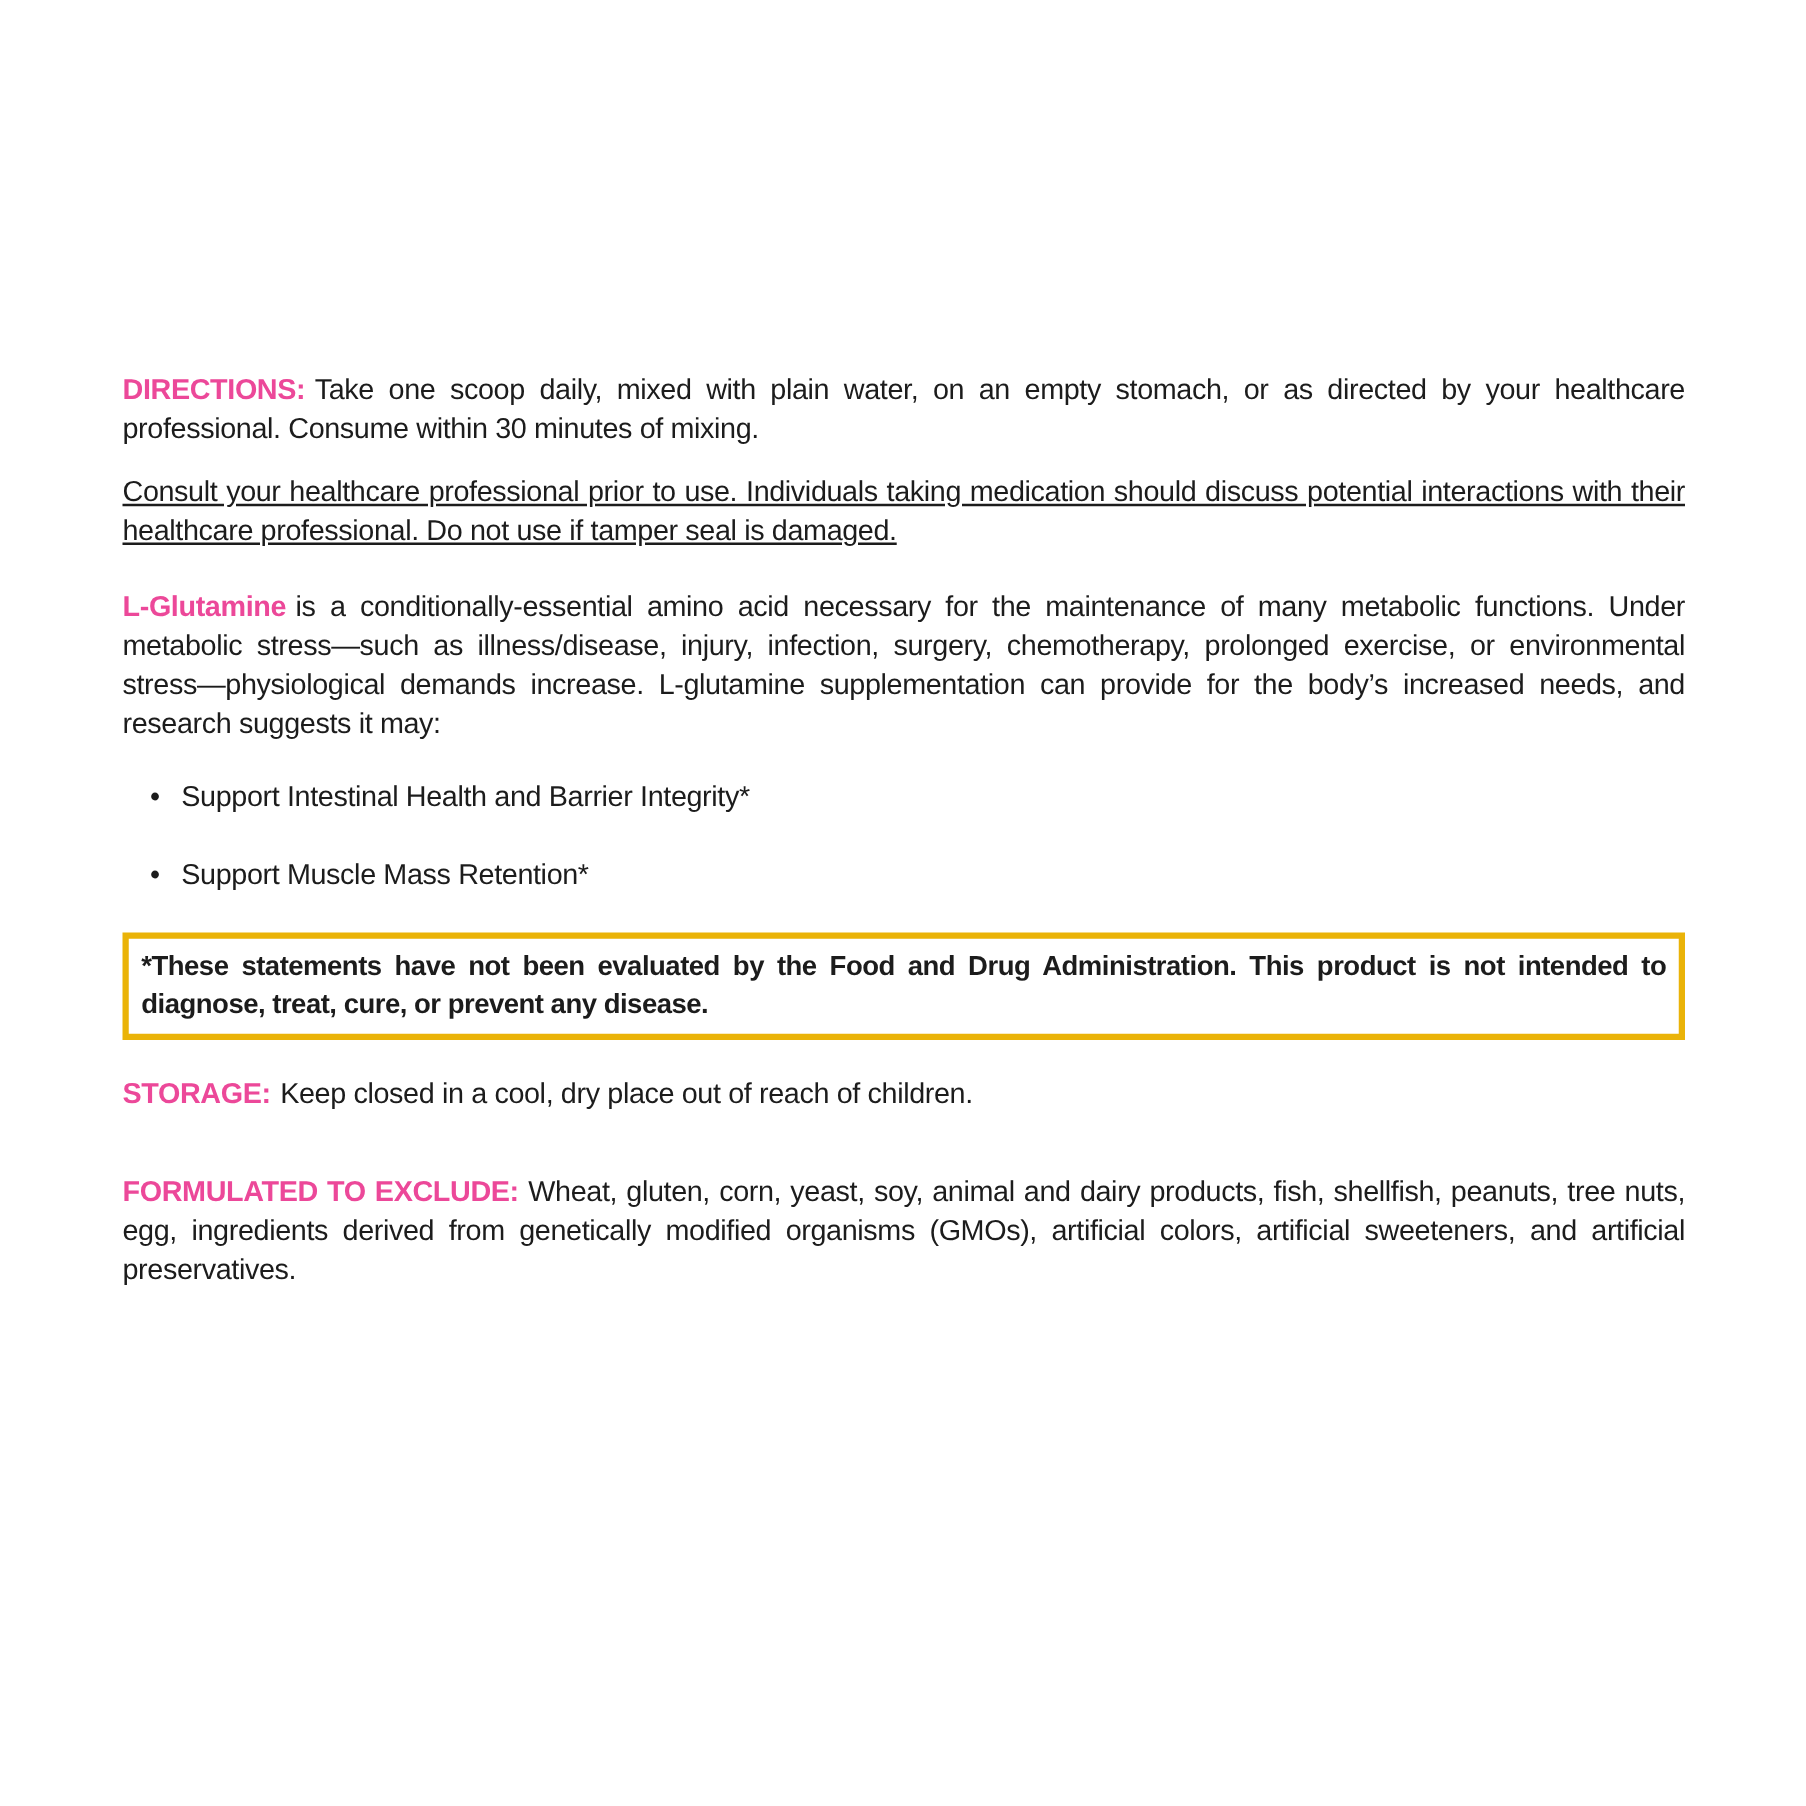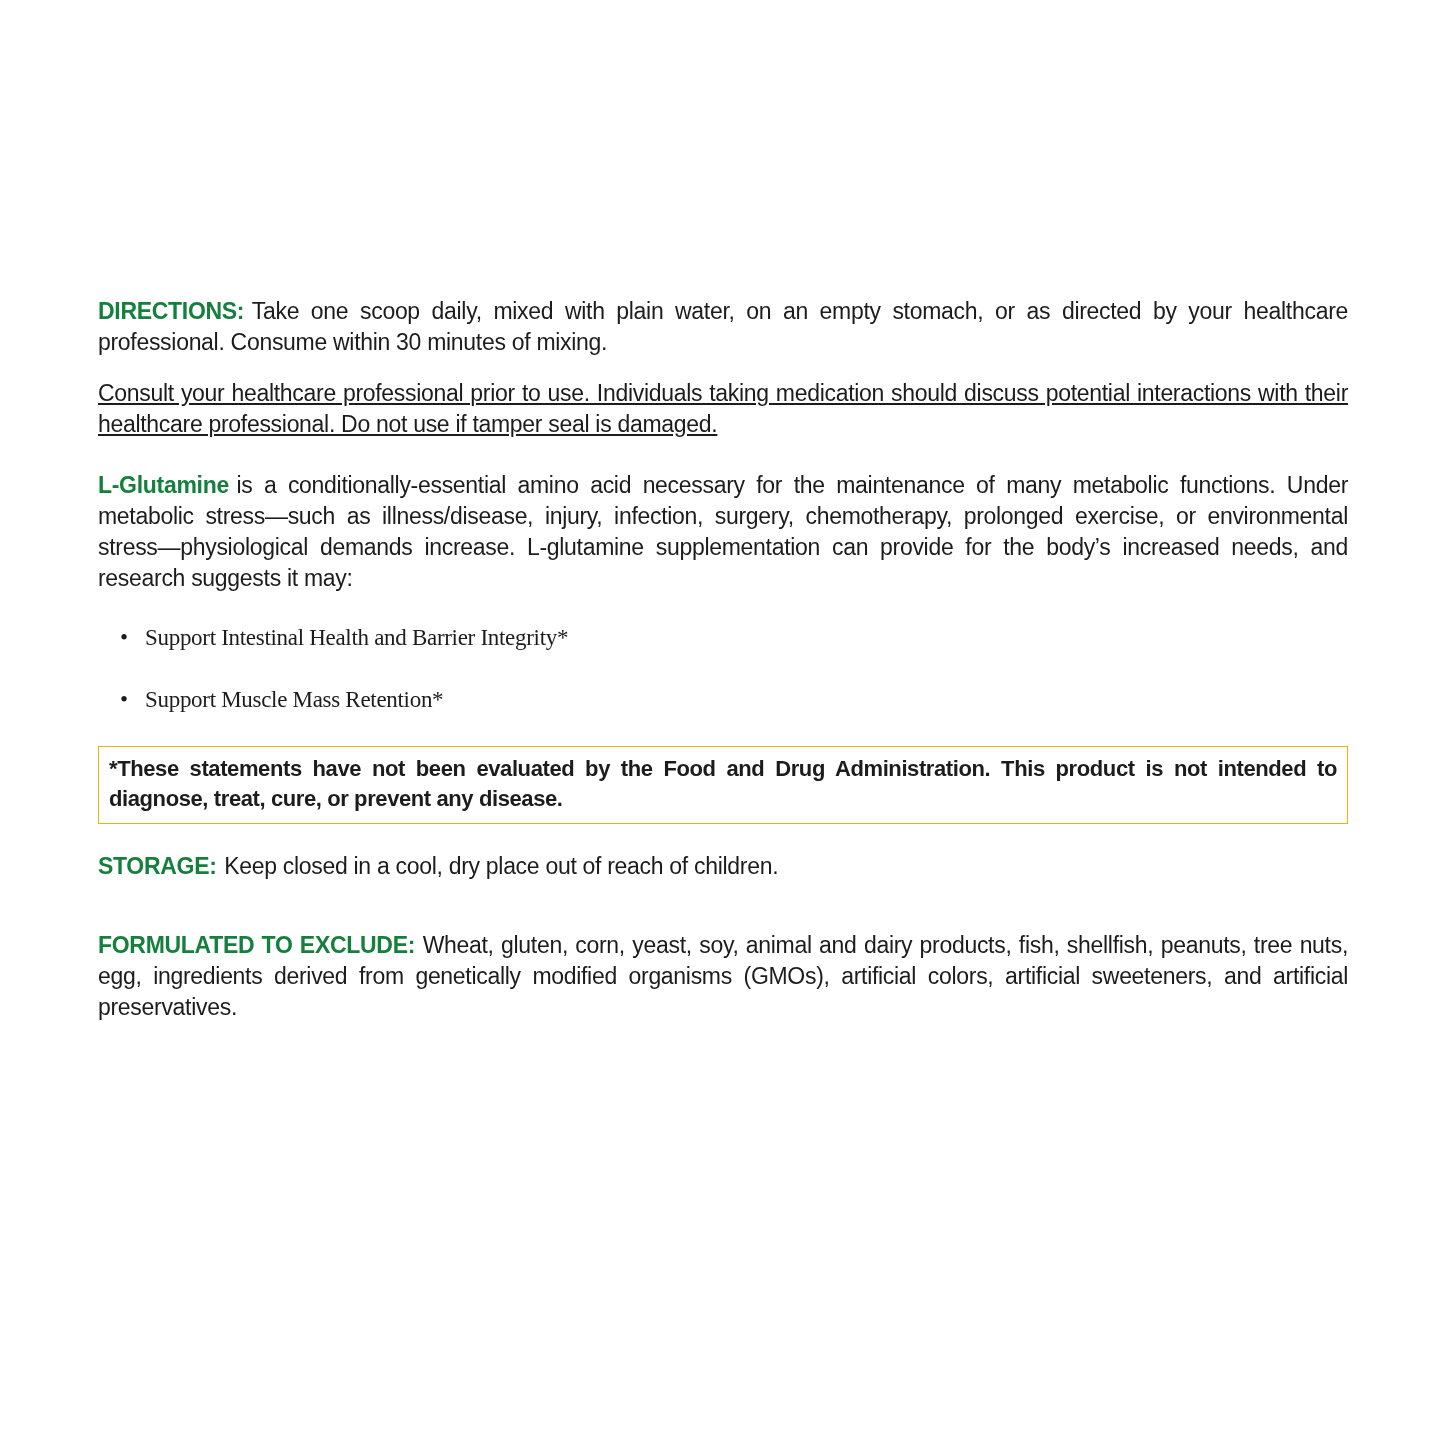--- a/index.html
+++ b/index.html
@@ -15,48 +15,47 @@
     top: 0;
     width: 1250px;
     color: #1c1c1c;
     font-size: 23px;
     line-height: 31px;
     letter-spacing: -0.3px;
     text-align: justify;
   }
   .para { text-align: justify; }
   .section-label {
-    color: #15803d;
+    color: #ec4899;
     font-weight: bold;
     margin-right: 0.33em;
   }
   .para-directions { margin-top: 296px; }
   .para-consult    { margin-top: 20px; text-decoration: underline; }
   .para-glutamine  { margin-top: 30px; }
   ul.benefits {
     list-style: none;
     margin-top: 28px;
     text-align: left;
   }
   ul.benefits li {
     position: relative;
     padding-left: 47px;
     line-height: 31px;
     margin-bottom: 31px;
-    font-family: Liberation Serif, serif;
   }
   ul.benefits li::before {
     content: "\2022";
     position: absolute;
     left: 22px;
     top: 0;
   }
   .disclaimer-box {
     margin-top: 20px;
-    border: 1px solid #eab308;
+    border: 5px solid #eab308;
     padding: 7px 10px 9px 10px;
     font-weight: bold;
     font-size: 22px;
     line-height: 30px;
     letter-spacing: -0.4px;
     text-align: justify;
   }
   .para-storage { margin-top: 27px; }
   .para-exclude { margin-top: 48px; }
 </style>

